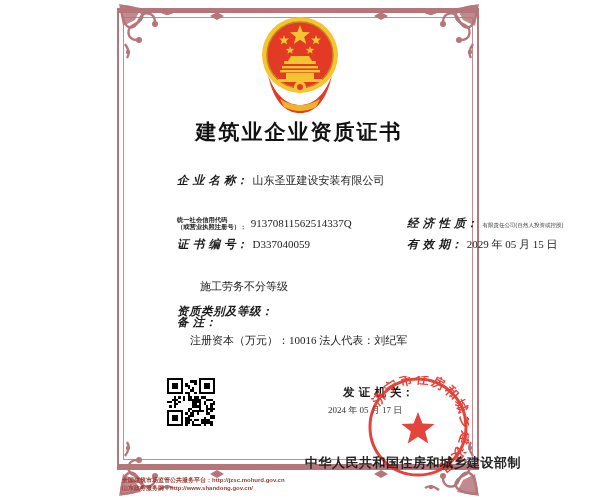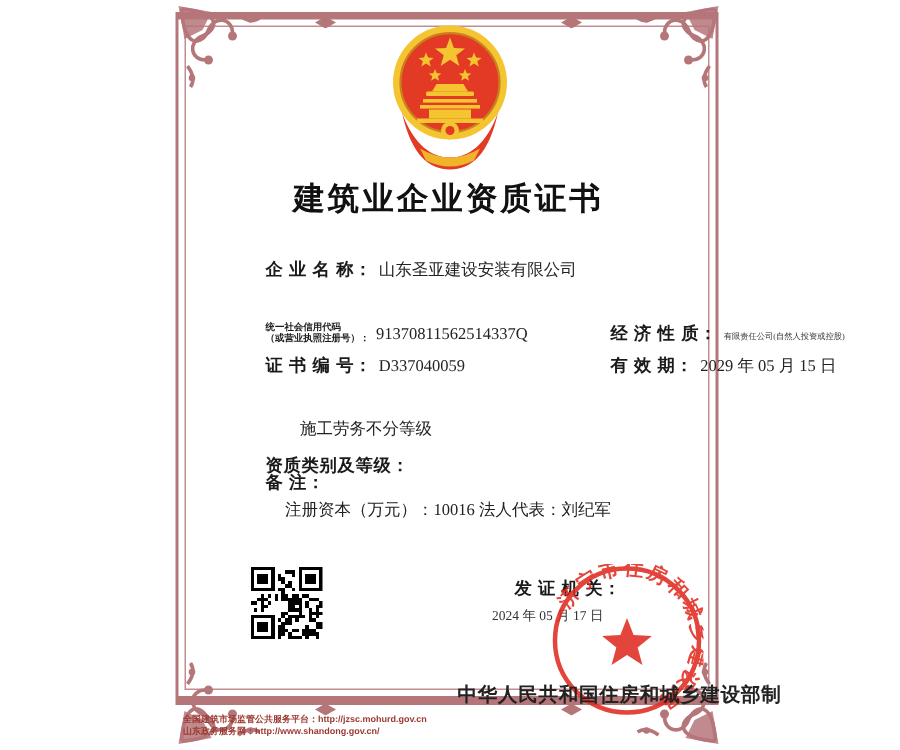--- a/index.html
+++ b/index.html
@@ -24,21 +24,21 @@
   .edge-gem svg { width:100%; height:100%; }
 
   
   .emblem { position:absolute; left:145px; top:13px; width:80px; height:104px; }
 
   .title { position:absolute; left:0; top:118px; width:100%; text-align:center;
            font-size:21px; font-weight:bold; color:#111; letter-spacing:2px; }
 
   
   .row { position:absolute; left:62px; white-space:nowrap; }
-  .lbl { font-weight:bold; color:#1a1a1a; font-size:11.5px; letter-spacing:0.5px; }
+  .lbl { font-weight:bold; color:#1a1a1a; font-size:11.5px; letter-spacing:0.5px;font-style:italic; }
   .val { font-family:Liberation Serif, serif; color:#222; font-size:11px; }
   .lbl-2line { display:inline-block; vertical-align:middle; font-weight:bold; color:#1a1a1a;
                font-size:6.3px; line-height:7px; letter-spacing:0; }
   .val-tiny { font-family:"Liberation Serif", serif; color:#333; font-size:5.5px; }
   .col2 { position:absolute; left:230px; top:0; white-space:nowrap; }
 
   .r-company  { top:170px; }
   .r-address  { top:192px; }
   .r-code     { top:213px; width:300px; }
   .r-certno   { top:234px; width:300px; }

